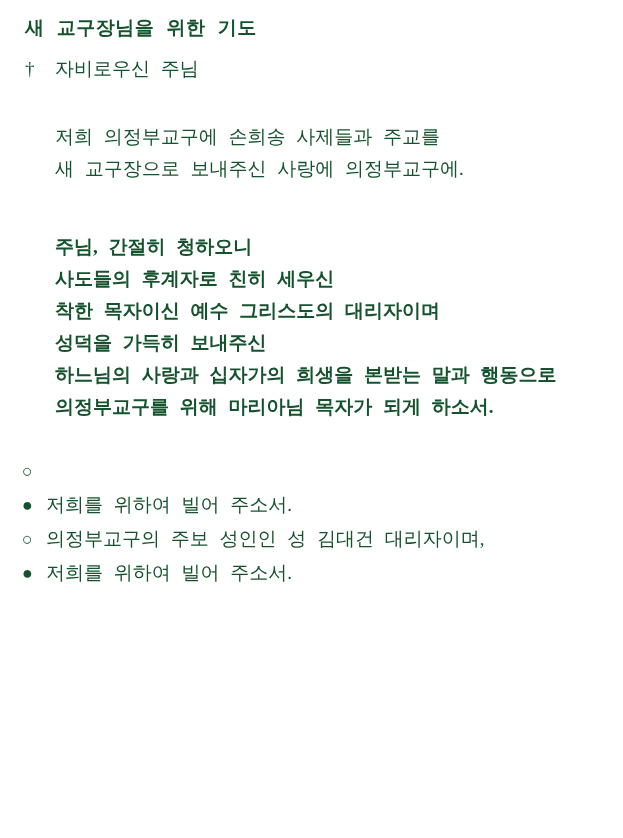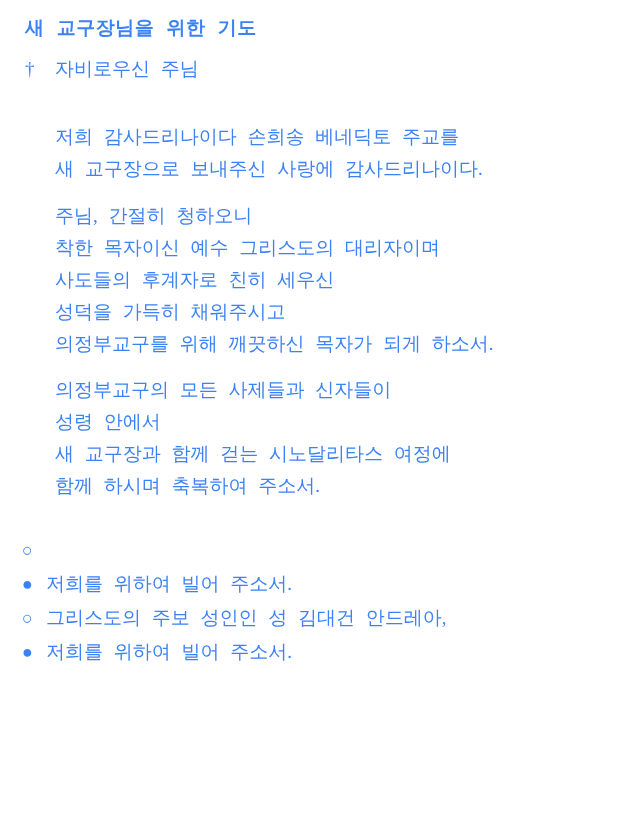--- a/index.html
+++ b/index.html
@@ -5,21 +5,21 @@
   html, body {
     margin: 0;
     padding: 0;
     background: #ffffff;
   }
   .page {
     position: relative;
     width: 623px;
     height: 838px;
     background: #ffffff;
-    color: #3b82f6;
+    color: #14532d;
     font-family: "Liberation Serif", "DejaVu Serif", serif;
     font-size: 19px;
     overflow: hidden;
     box-sizing: border-box;
     padding: 16px 20px 0 25px;
   }
   .title {
     margin: 0;
     font-size: 19px;
     font-weight: bold;
@@ -39,21 +39,21 @@
   .stanza {
     padding-left: 30px;
     word-spacing: 6px;
   }
   .stanza p {
     margin: 0;
     line-height: 32px;
     white-space: nowrap;
   }
   .stanza.s1 { margin-top: 40px; }
-  .stanza.s2 { margin-top: 15px; }
+  .stanza.s2 { margin-top: 46px; font-weight: bold; }
   .stanza.s3 { margin-top: 14px; }
   .responses {
     margin-top: 32px;
     margin-left: -3px;
     word-spacing: 6px;
   }
   .response {
     display: flex;
     align-items: baseline;
     line-height: 33px;
@@ -71,50 +71,45 @@
 
 <div class="page">
 
   <h1 class="title">새 교구장님을 위한 기도</h1>
 
   <div class="invocation">
     <span class="cross">†</span><span>자비로우신 주님</span>
   </div>
 
   <div class="stanza s1">
-    <p>저희 감사드리나이다 손희송 베네딕토 주교를</p>
-    <p>새 교구장으로 보내주신 사랑에 감사드리나이다.</p>
+    <p>저희 의정부교구에 손희송 사제들과 주교를</p>
+    <p>새 교구장으로 보내주신 사랑에 의정부교구에.</p>
   </div>
 
   <div class="stanza s2">
     <p>주님, 간절히 청하오니</p>
+    <p>사도들의 후계자로 친히 세우신</p>
     <p>착한 목자이신 예수 그리스도의 대리자이며</p>
-    <p>사도들의 후계자로 친히 세우신</p>
-    <p>성덕을 가득히 채워주시고</p>
-    <p>의정부교구를 위해 깨끗하신 목자가 되게 하소서.</p>
+    <p>성덕을 가득히 보내주신</p>
+    <p>하느님의 사랑과 십자가의 희생을 본받는 말과 행동으로</p>
+    <p>의정부교구를 위해 마리아님 목자가 되게 하소서.</p>
   </div>
 
-  <div class="stanza s3">
-    <p>의정부교구의 모든 사제들과 신자들이</p>
-    <p>성령 안에서</p>
-    <p>새 교구장과 함께 걷는 시노달리타스 여정에</p>
-    <p>함께 하시며 축복하여 주소서.</p>
-  </div>
 
   <div class="responses">
     <div class="response">
       <span class="marker">○</span>
     </div>
     <div class="response">
       <span class="marker">●</span>
       <span class="rtext">저희를 위하여 빌어 주소서.</span>
     </div>
     <div class="response">
       <span class="marker">○</span>
-      <span class="rtext">그리스도의 주보 성인인 성 김대건 안드레아,</span>
+      <span class="rtext">의정부교구의 주보 성인인 성 김대건 대리자이며,</span>
     </div>
     <div class="response">
       <span class="marker">●</span>
       <span class="rtext">저희를 위하여 빌어 주소서.</span>
     </div>
   </div>
 
 </div>
 
 </body></html>

